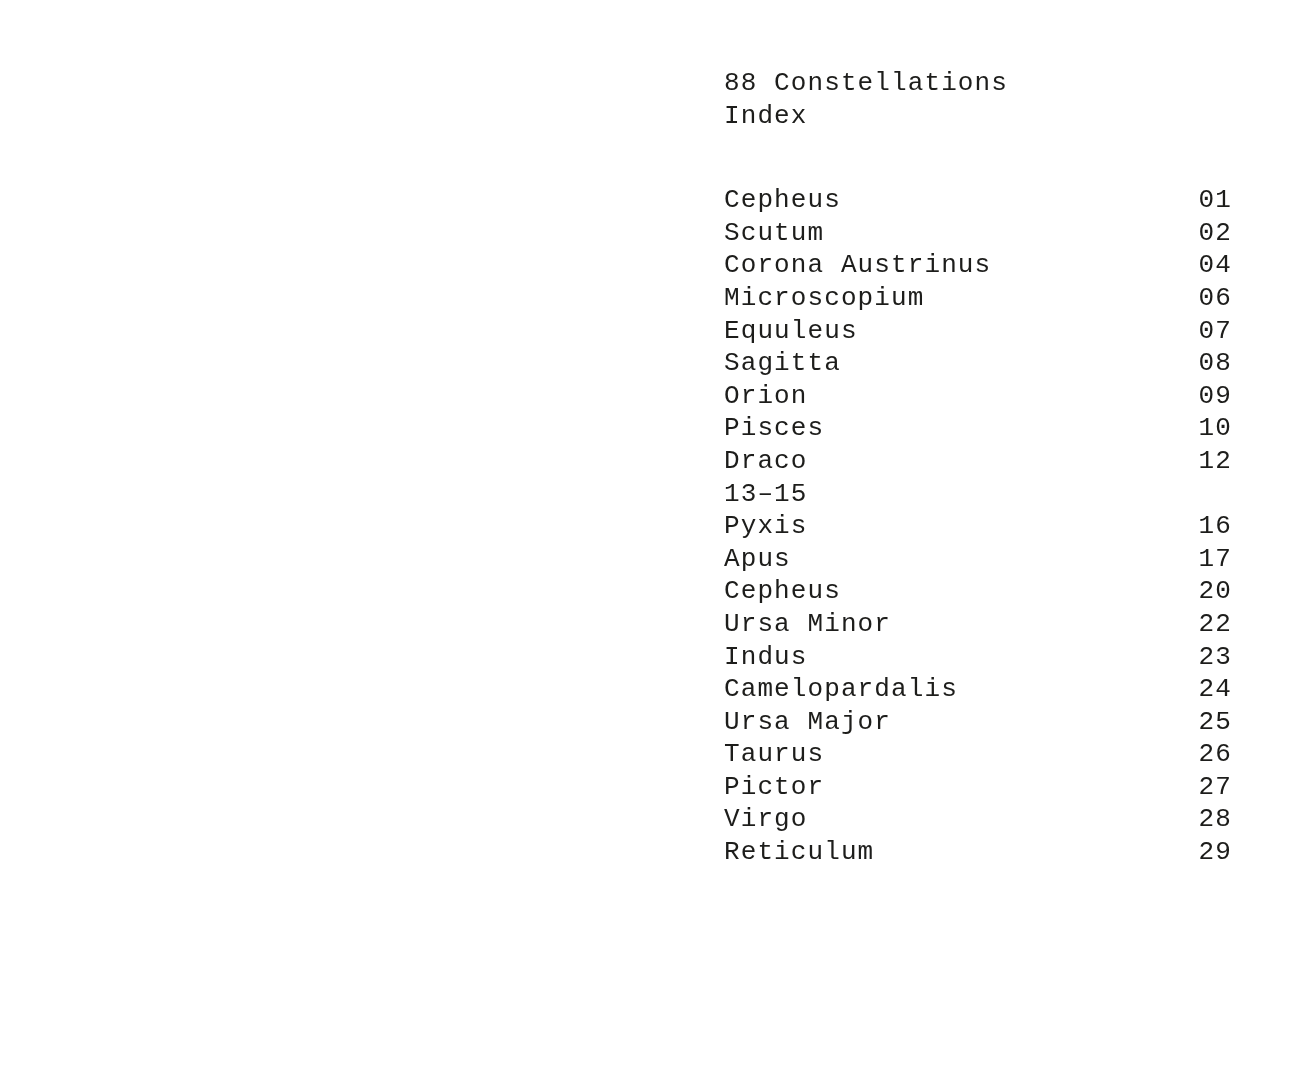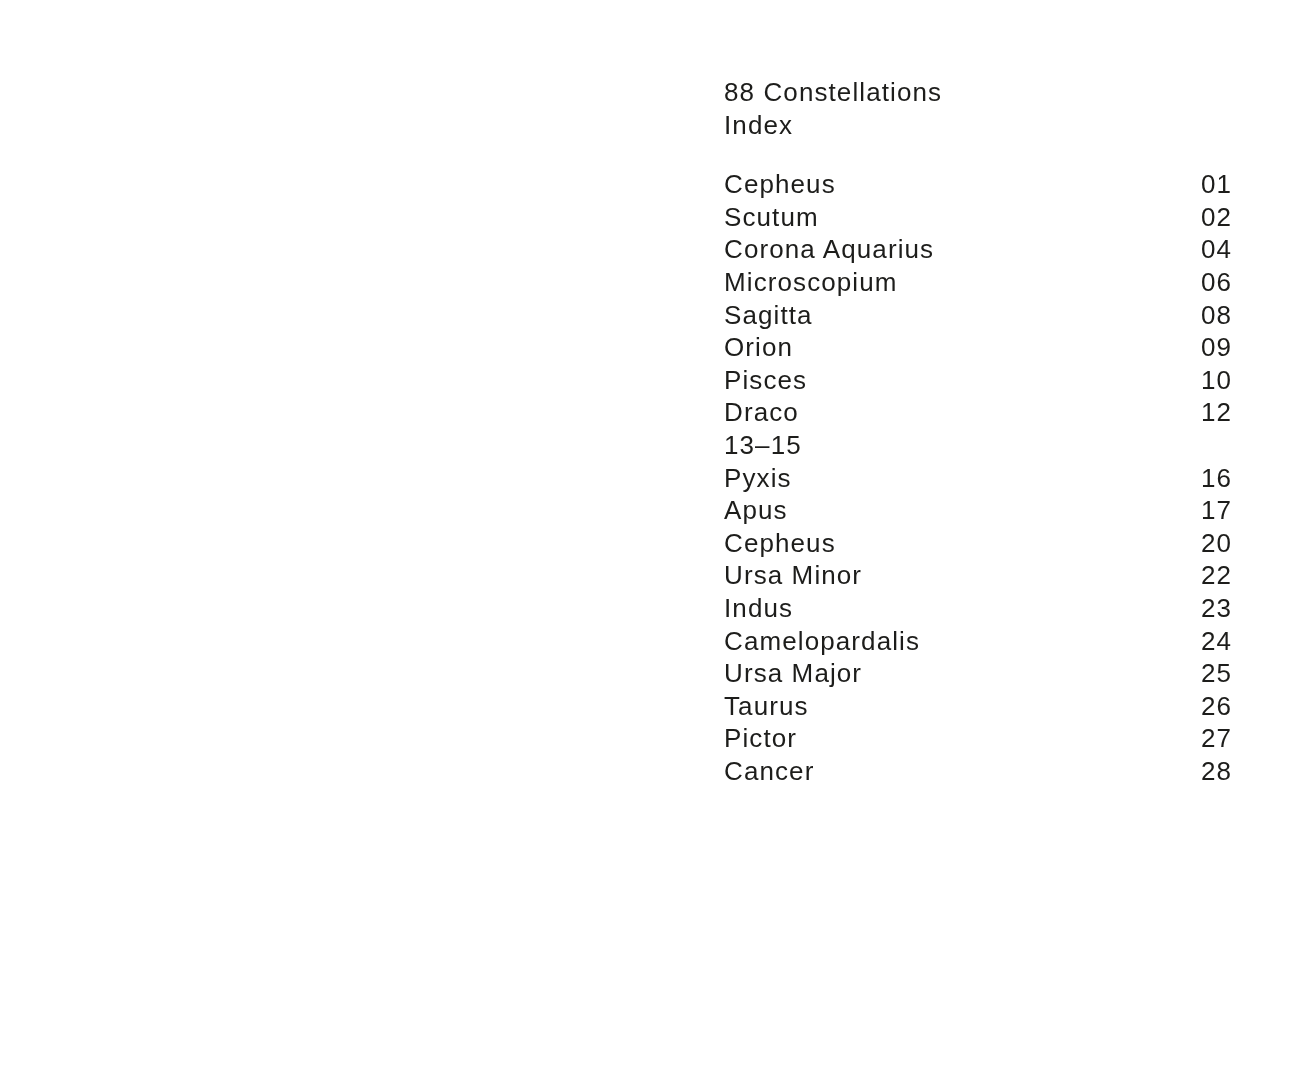--- a/index.html
+++ b/index.html
@@ -20,32 +20,33 @@
   }
   .page{
     position:relative;
     width:1303px;
     height:1077px;
     background:var(--bg-color);
   }
   .content{
     position:absolute;
     left:724px;
-    top:76px;
+    top:67px;
     width:508px;
     font-size:26px;
     line-height:32.6px;
     letter-spacing:1.1px;
+    font-family:Liberation Mono, monospace;
   }
   .title-block div{
     white-space:nowrap;
   }
   ul.entries{
     list-style:none;
-    margin-top:27px;
+    margin-top:52px;
   }
   li.entry{
     display:flex;
     justify-content:space-between;
     align-items:baseline;
     white-space:nowrap;
   }
   .entry-name{
     text-align:left;
   }
@@ -69,30 +70,34 @@
     <span class="entry-page">01</span>
   </li>
 
   <li class="entry">
     <span class="entry-name">Scutum</span>
     <span class="entry-page">02</span>
   </li>
 
 
   <li class="entry">
-    <span class="entry-name">Corona Aquarius</span>
+    <span class="entry-name">Corona Austrinus</span>
     <span class="entry-page">04</span>
   </li>
 
 
   <li class="entry">
     <span class="entry-name">Microscopium</span>
     <span class="entry-page">06</span>
   </li>
 
+  <li class="entry">
+    <span class="entry-name">Equuleus</span>
+    <span class="entry-page">07</span>
+  </li>
 
   <li class="entry">
     <span class="entry-name">Sagitta</span>
     <span class="entry-page">08</span>
   </li>
 
   <li class="entry">
     <span class="entry-name">Orion</span>
     <span class="entry-page">09</span>
   </li>
@@ -153,19 +158,23 @@
     <span class="entry-name">Taurus</span>
     <span class="entry-page">26</span>
   </li>
 
   <li class="entry">
     <span class="entry-name">Pictor</span>
     <span class="entry-page">27</span>
   </li>
 
   <li class="entry">
-    <span class="entry-name">Cancer</span>
+    <span class="entry-name">Virgo</span>
     <span class="entry-page">28</span>
   </li>
 
+  <li class="entry">
+    <span class="entry-name">Reticulum</span>
+    <span class="entry-page">29</span>
+  </li>
 </ul>
   </div>
 </div>
 
 </body></html>

